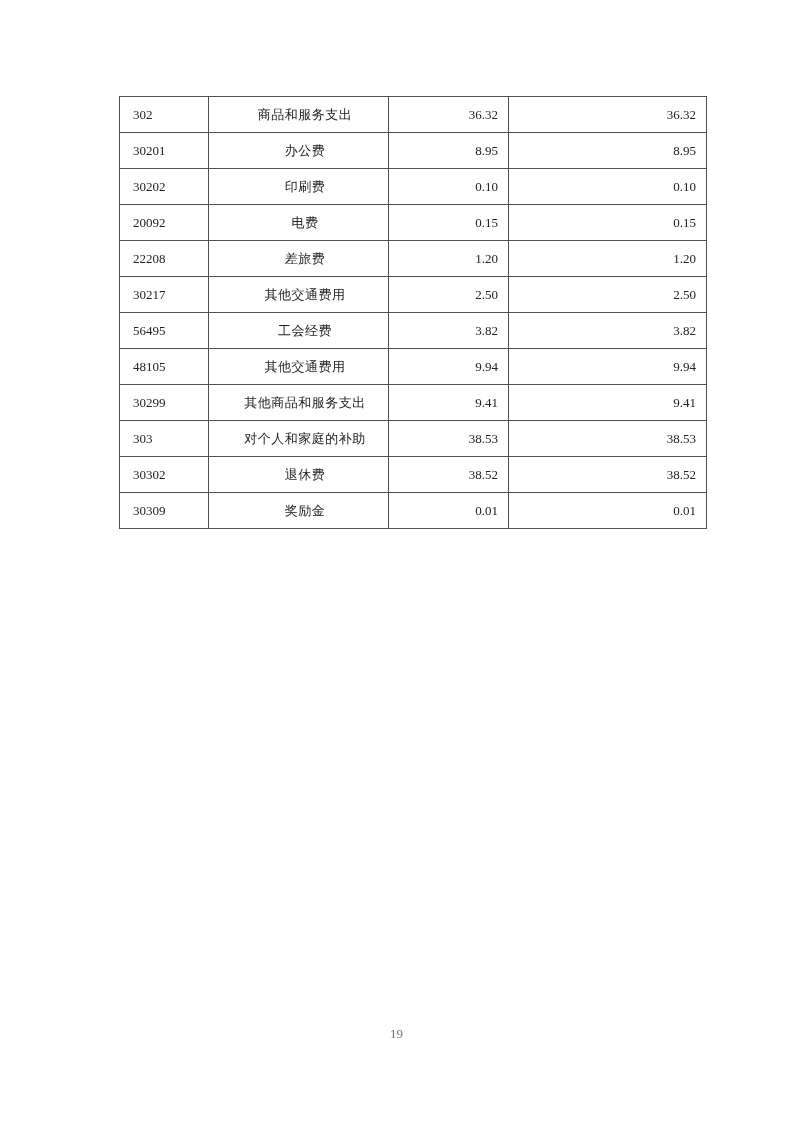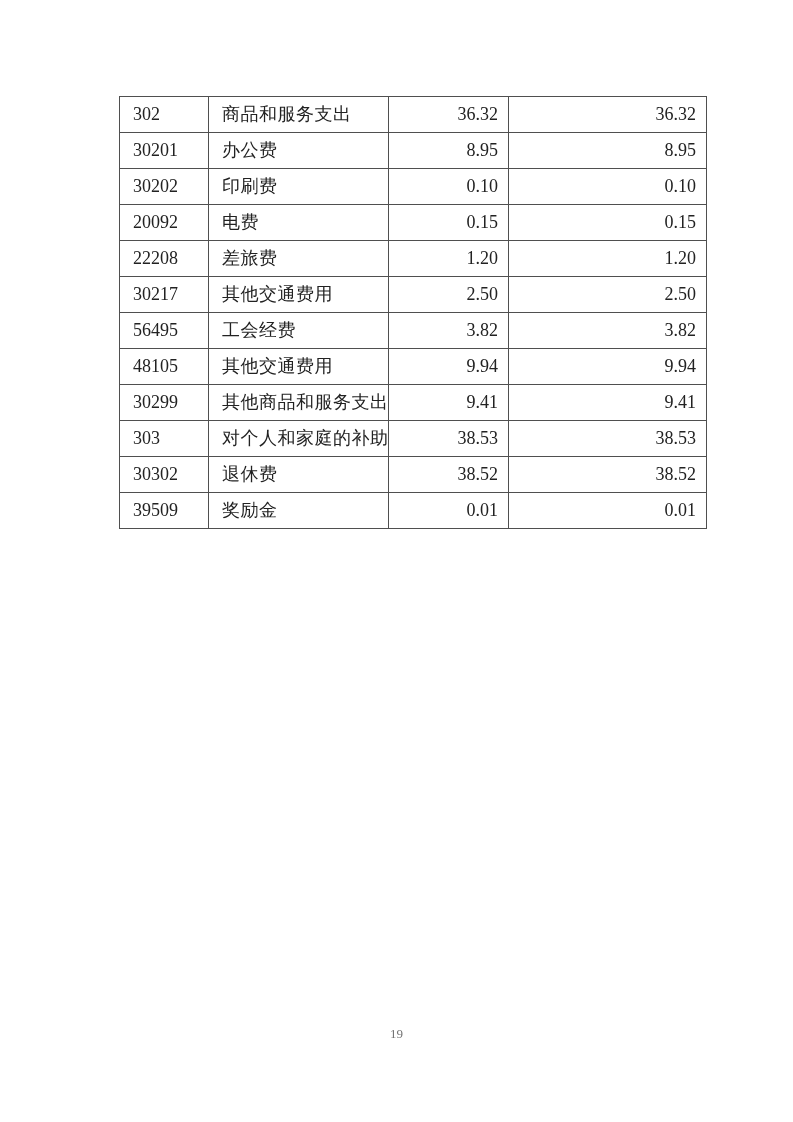--- a/index.html
+++ b/index.html
@@ -21,29 +21,29 @@
     position: absolute;
     left: 119px;
     top: 96px;
     width: 587px;
     border-collapse: collapse;
     table-layout: fixed;
   }
   table.budget-table td {
     border: 1px solid #4f4f4f;
     height: 35px;
-    font-size: 18px;
+    font-size: 13px;
     line-height: 35px;
     vertical-align: middle;
     white-space: nowrap;
     overflow: hidden;
     background: #ffffff;
   }
   td.c-code  { width: 89px;  padding-left: 13px; }
-  td.c-name  { width: 180px; padding-left: 13px; letter-spacing: 0.5px; }
+  td.c-name  { width: 180px; padding-left: 13px; letter-spacing: 0.5px; text-align: center; }
   td.c-amt1  { width: 120px; text-align: right; padding-right: 10px; }
   td.c-amt2  { width: 198px; text-align: right; padding-right: 10px; }
   .page-number {
     position: absolute;
     top: 1026px;
     left: 0;
     width: 100%;
     text-align: center;
     font-size: 13px;
     color: #737373;
@@ -116,21 +116,21 @@
         <td class="c-amt1">38.53</td>
         <td class="c-amt2">38.53</td>
       </tr>
       <tr>
         <td class="c-code">30302</td>
         <td class="c-name">退休费</td>
         <td class="c-amt1">38.52</td>
         <td class="c-amt2">38.52</td>
       </tr>
       <tr>
-        <td class="c-code">39509</td>
+        <td class="c-code">30309</td>
         <td class="c-name">奖励金</td>
         <td class="c-amt1">0.01</td>
         <td class="c-amt2">0.01</td>
       </tr>
     </tbody>
   </table>
 
   <div class="page-number">19</div>
 
 </div>

